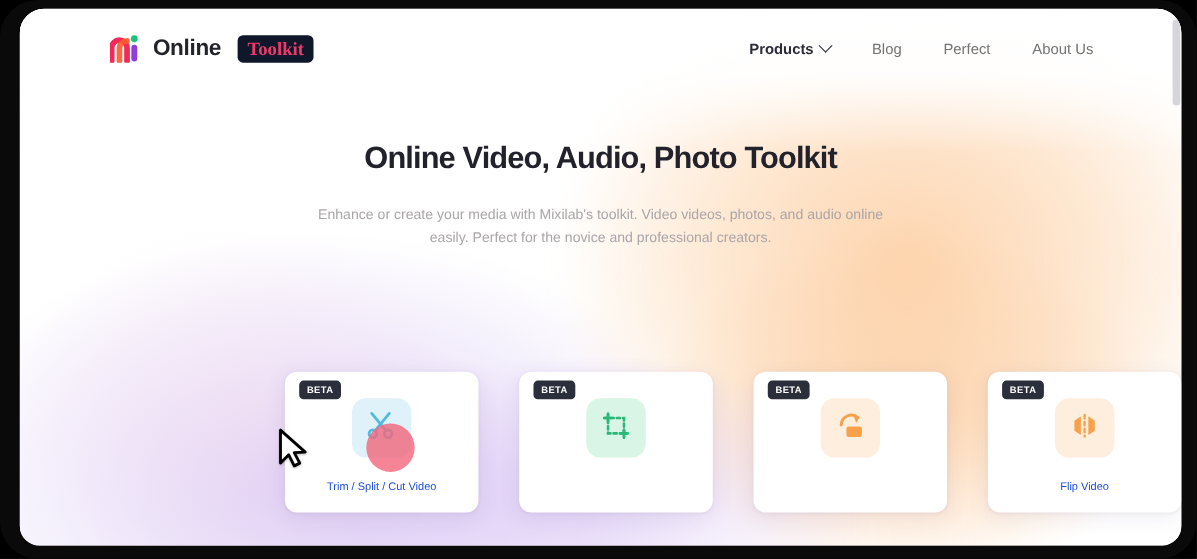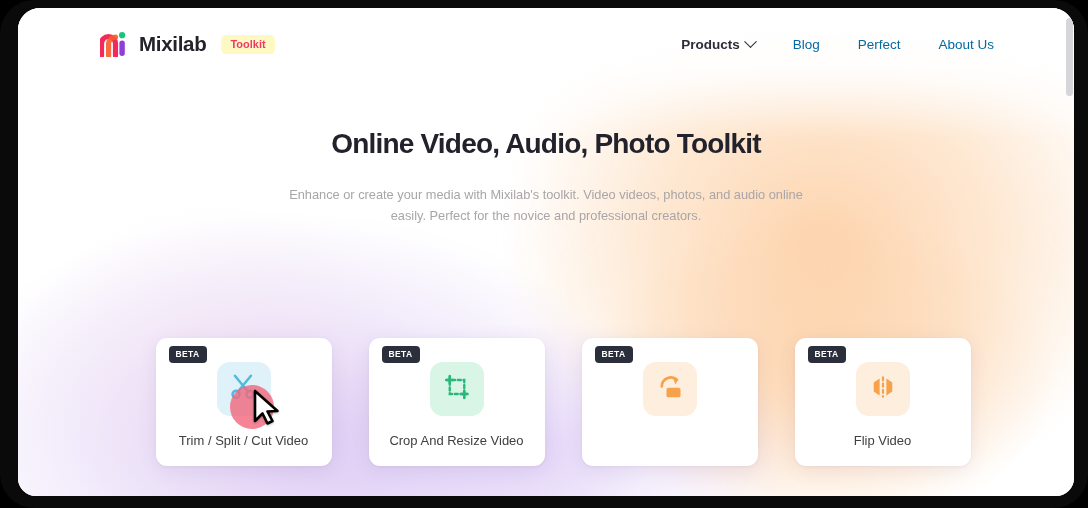--- a/index.html
+++ b/index.html
@@ -95,39 +95,40 @@
     position:relative;
     display:block;
   }
   .logo-word{
     font-size:20.5px;
     font-weight:bold;
     color:#23232b;
     letter-spacing:-0.3px;
   }
   .toolkit-badge{
-    background:#fef9c3;
+    background:#0f172a;
     color:#ee3a6b;
-    font-size:11px;
+    font-size:17px;
     font-weight:bold;
     border-radius:5px;
     padding:4px 9px 4px 9px;
     line-height:1;
     margin-left:4px;
+    font-family:Liberation Serif, serif;
   }
 
   #main-nav{
     margin-left:auto;
     display:flex;
     align-items:center;
     gap:38px;
   }
   .nav-link{
     font-size:13.5px;
-    color:#0369a1;
+    color:#737373;
     white-space:nowrap;
     cursor:pointer;
   }
   .nav-link.active{
     color:#2c2c38;
     font-weight:bold;
     display:flex;
     align-items:center;
     gap:6px;
   }
@@ -161,21 +162,21 @@
     line-height:1.62;
     color:#a9a5a8;
   }
 
   
   #cards-row{
     position:absolute;
     left:0; right:0;
     top:330px;
     display:flex;
-    justify-content:center;
+    justify-content:flex-end;
     gap:37px;
     margin-left:34px;
   }
   .tool-card{
     position:relative;
     width:176px;
     height:128px;
     background:#ffffff;
     border-radius:11px;
     box-shadow:0 4px 18px rgba(110,90,140,.10), 0 1px 3px rgba(110,90,140,.07);
@@ -202,22 +203,22 @@
     border-radius:13px;
     display:flex;
     align-items:center;
     justify-content:center;
   }
   .card-label{
     position:absolute;
     left:0; right:0;
     bottom:18px;
     text-align:center;
-    font-size:13px;
-    color:#404040;
+    font-size:10px;
+    color:#1d4ed8;
     font-weight:500;
   }
 
   .tile-blue   { background:#dff2fa; }
   .tile-green  { background:#d8f5e6; }
   .tile-peach  { background:#fdeede; }
 
   
   .pink-blob{
     position:absolute;
@@ -275,21 +276,21 @@
 
         <div class="brand-wrap">
           <span class="logo-mark">
             <svg width="28" height="26" viewBox="0 0 28 26" xmlns="http://www.w3.org/2000/svg">
               <path d="M1.5 24.5 L1.5 12.5 A7 7 0 0 1 15.5 12.5 L15.5 24.5" fill="none" stroke="#F2295B" stroke-width="5.2" stroke-linecap="round"></path>
               <path d="M8.6 24.5 L8.6 12.5 A7 7 0 0 1 15.5 6.2" fill="none" stroke="#F75C2B" stroke-width="5.2" stroke-linecap="round" opacity="0.9"></path>
               <rect x="19.4" y="9.6" width="5.4" height="15.3" rx="2.7" fill="#8E3FD9"></rect>
               <circle cx="22.1" cy="4.2" r="3.1" fill="#1BC47D"></circle>
             </svg>
           </span>
-          <span class="logo-word">Mixilab</span>
+          <span class="logo-word">Online</span>
           <span class="toolkit-badge">Toolkit</span>
         </div>
 
         <nav id="main-nav">
           <span class="nav-link active">
             <span>Products</span>
             <i class="chevron"></i>
           </span>
           <span class="nav-link">Blog</span>
           <span class="nav-link">Perfect</span>
@@ -329,21 +330,20 @@
               <svg width="30" height="30" viewBox="0 0 24 24" fill="none" stroke="#28B877" stroke-width="1.9" stroke-linecap="round">
                 <path d="M6.2 3.2 L6.2 17.6 L20.2 17.6" stroke-dasharray="2.4 2.2"></path>
                 <path d="M3.4 6.4 L17.8 6.4 L17.8 20.8" stroke-dasharray="2.4 2.2"></path>
                 <line x1="3.6" y1="6.4" x2="8.8" y2="6.4"></line>
                 <line x1="6.2" y1="3.8" x2="6.2" y2="9"></line>
                 <line x1="15.2" y1="17.6" x2="20.4" y2="17.6"></line>
                 <line x1="17.8" y1="15" x2="17.8" y2="20.2"></line>
               </svg>
             </span>
           </div>
-          <div class="card-label">Crop And Resize Video</div>
         </div>
 
         <div class="tool-card">
           <span class="beta-badge">BETA</span>
           <div class="icon-tile tile-peach">
             <span>
               <svg width="30" height="30" viewBox="0 0 24 24" xmlns="http://www.w3.org/2000/svg">
                 <path d="M5.4 11.6 A7.4 7.4 0 0 1 17.6 6.1" fill="none" stroke="#F7A14A" stroke-width="2.1" stroke-linecap="round"></path>
                 <path d="M14.1 4.4 L18.4 6.0 L16.4 10.0 Z" fill="#F7A14A"></path>
                 <rect x="9.2" y="12.6" width="11.2" height="7.6" rx="1.5" fill="#F7A14A"></rect>

